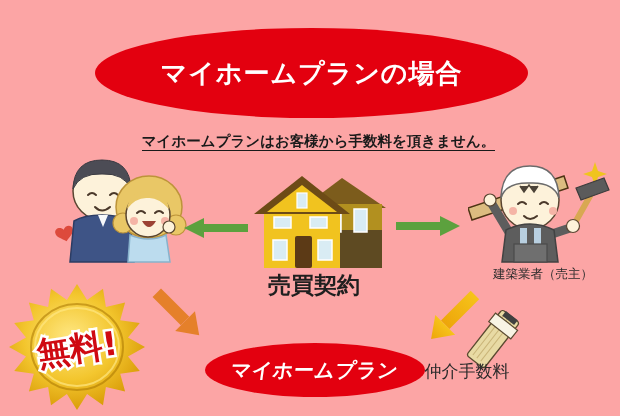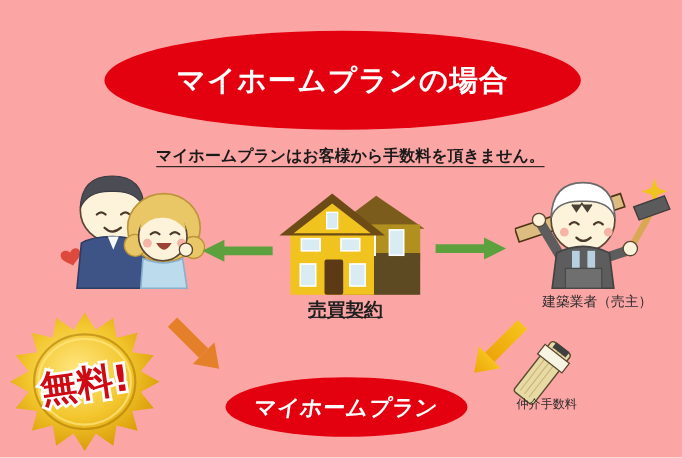--- a/index.html
+++ b/index.html
@@ -13,23 +13,23 @@
     display:flex;align-items:center;justify-content:center;
   }
   .top-ellipse span{color:#ffffff;font-size:26px;font-weight:bold;letter-spacing:1px;}
   .subtitle-row{left:0;top:131px;width:620px;text-align:center;}
   .subtitle-row span{
     font-size:14.5px;font-weight:600;color:#1a1a1a;
     border-bottom:1.5px solid #1a1a1a;padding-bottom:1px;margin-left:17px;
   }
   .label{color:#2b2b2b;font-weight:500;text-align:center;}
   .buyer-label{left:60px;top:261px;width:125px;font-size:12.5px;}
-  .contract-label{left:238px;top:270px;width:152px;font-size:17px;font-weight:600;color:#1f1f1f;text-decoration:underline;}
+  .contract-label{left:238px;top:270px;width:152px;font-size:23px;font-weight:600;color:#1f1f1f;}
   .builder-label{left:468px;top:266px;width:150px;font-size:12.5px;font-family:Liberation Mono, monospace;}
-  .fee-label{left:449px;top:360px;width:96px;font-size:11px;text-align:center;}
+  .fee-label{left:419px;top:360px;width:96px;font-size:17px;text-align:center;}
   .bottom-ellipse{
     left:205px;top:343px;width:220px;height:54px;background:#e3000f;border-radius:50%;
     display:flex;align-items:center;justify-content:center;
   }
   .bottom-ellipse span{
     color:#ffffff;font-size:20px;font-weight:bold;transform:skewX(-8deg);letter-spacing:.5px;
   }
   svg{display:block;}
 </style>
 </head>

